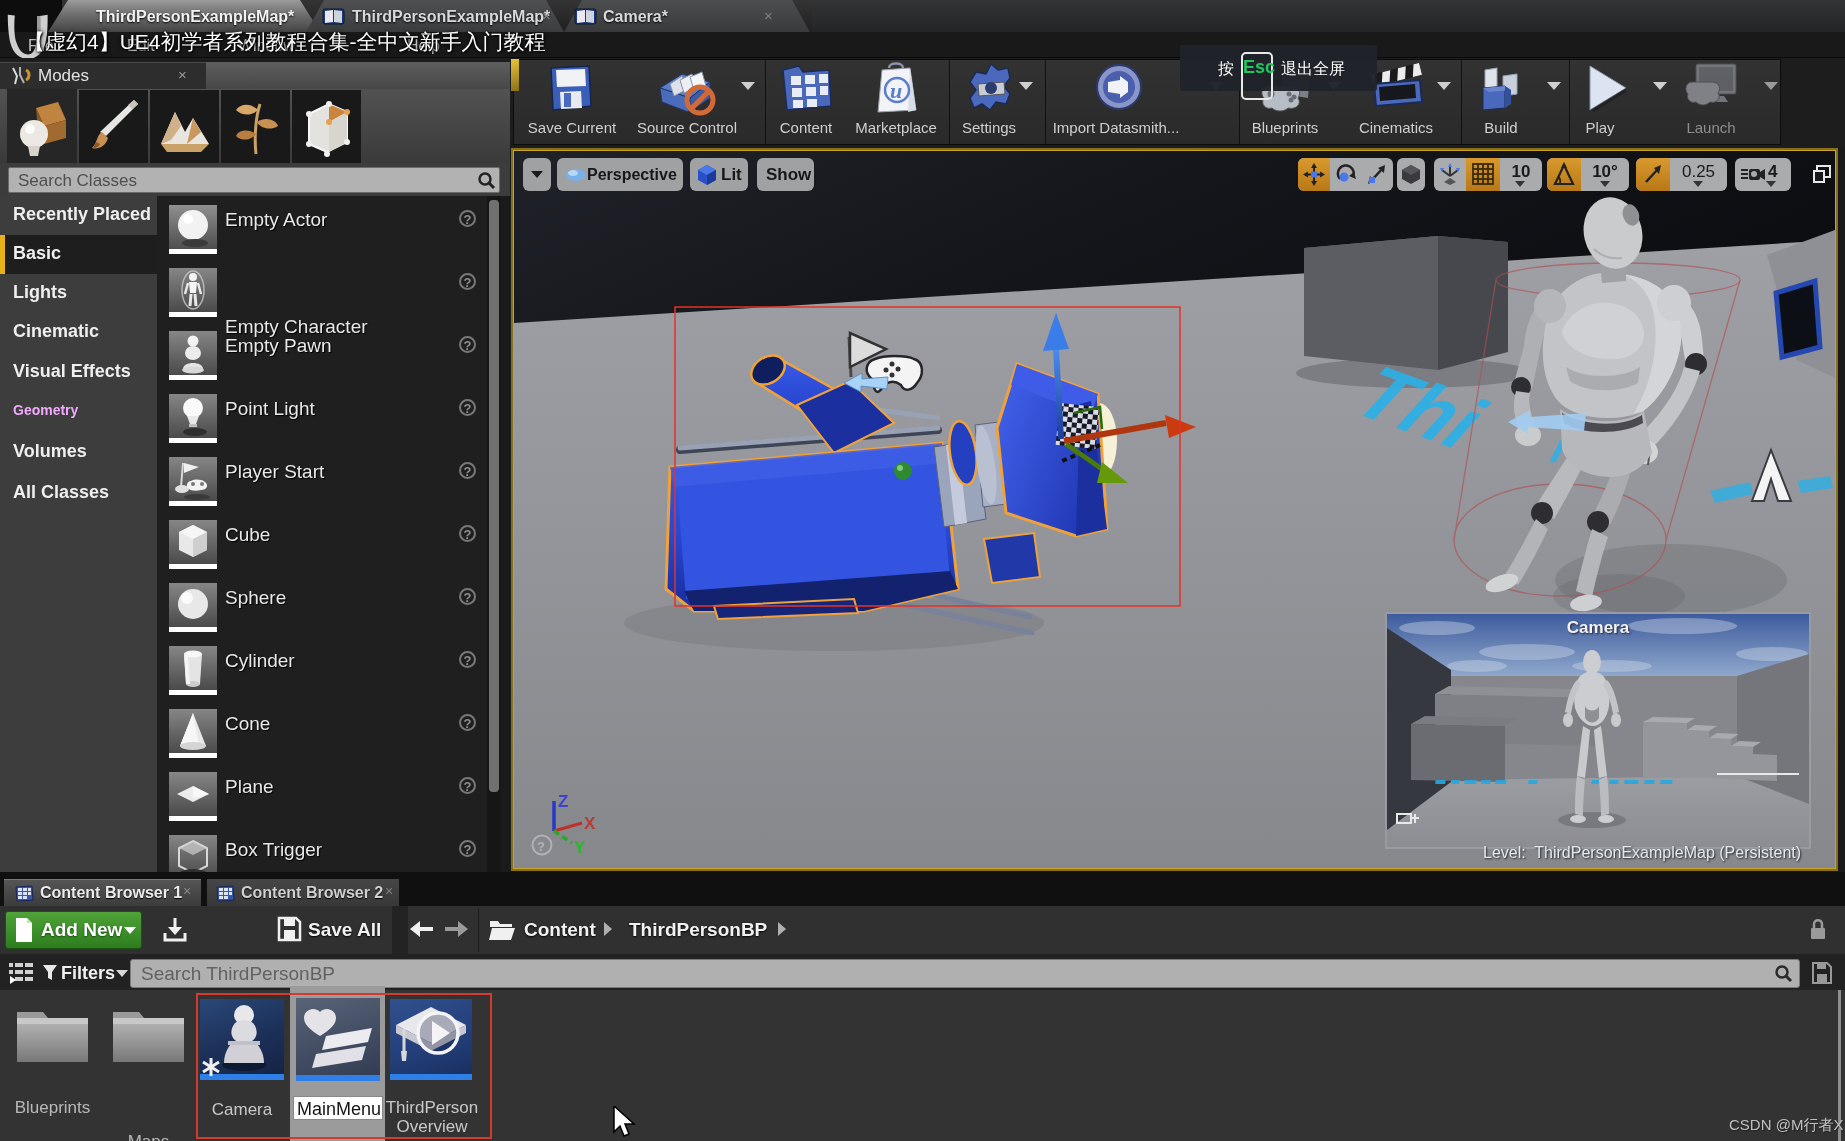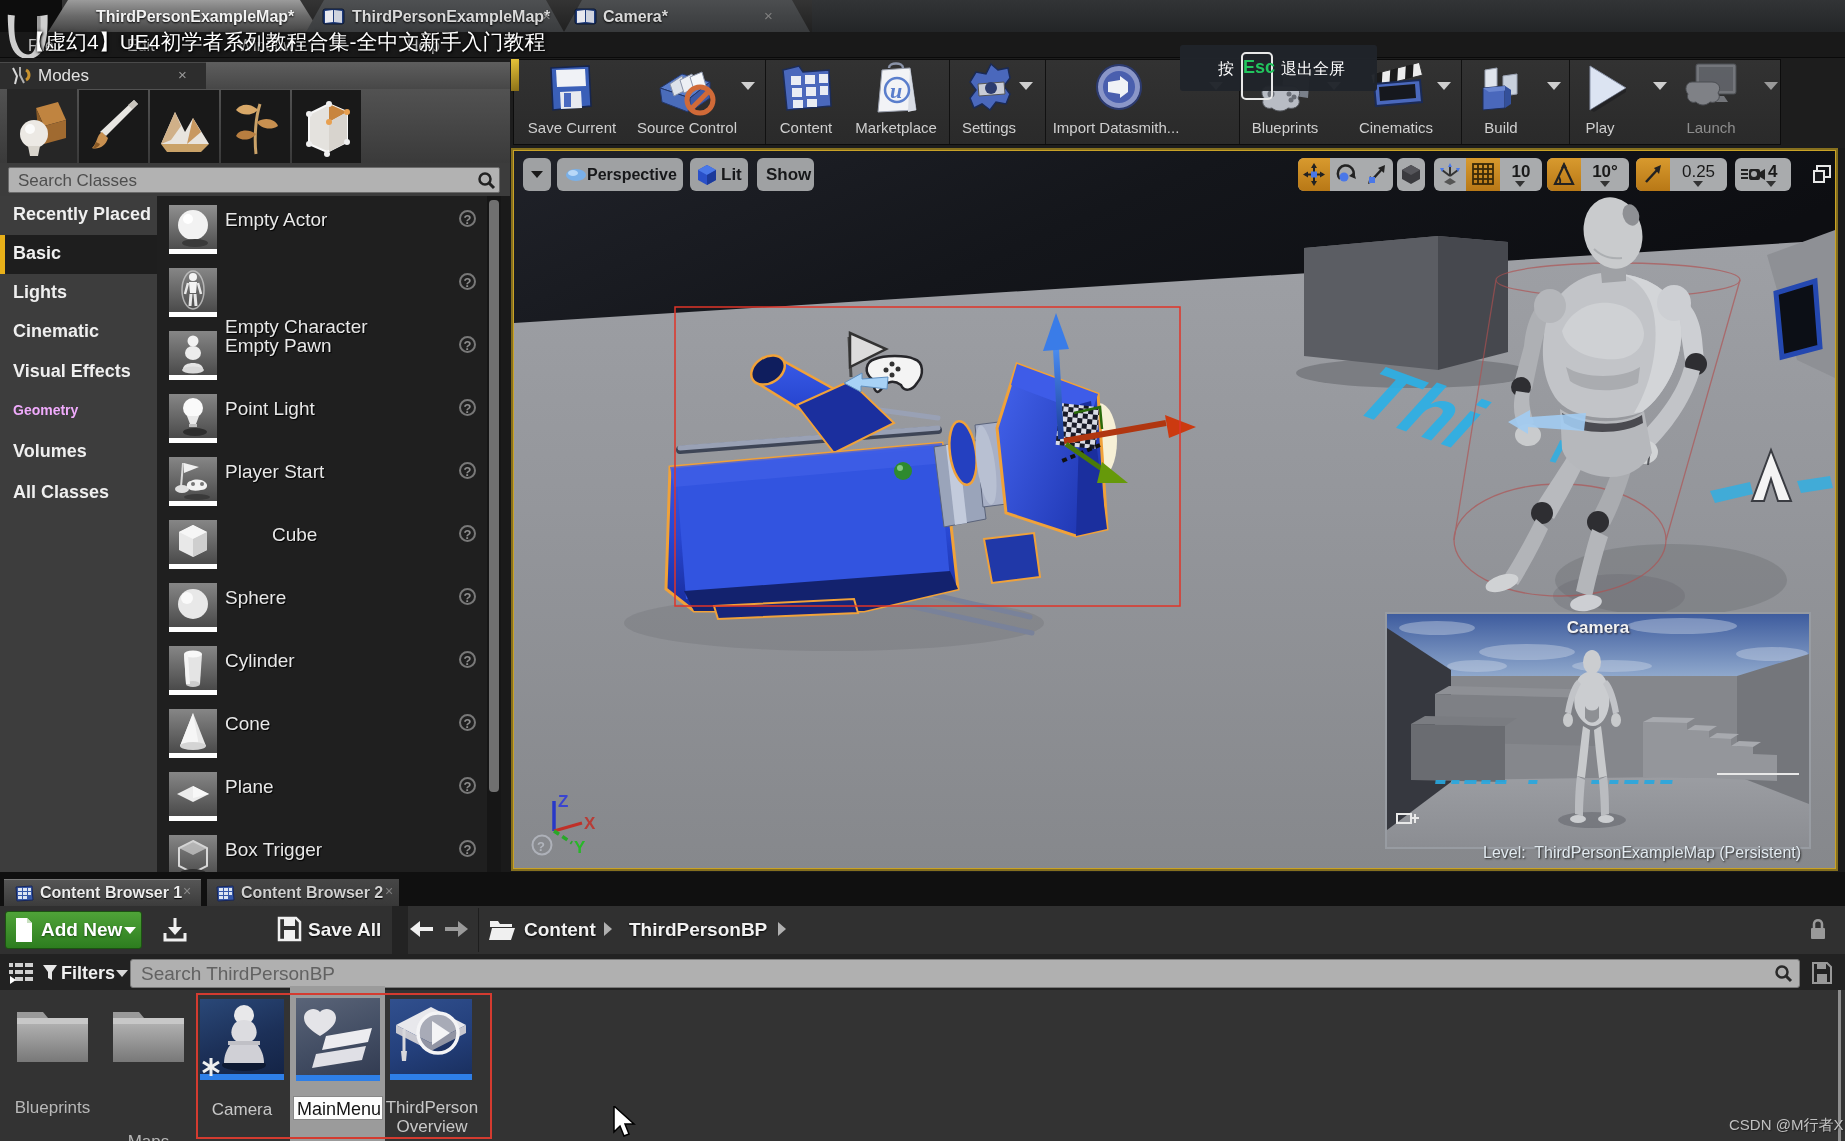--- a/index.html
+++ b/index.html
@@ -350,21 +350,21 @@
     <div class="abs" style="left:68px;top:265px;color:#e8e8e8;font-size:19px;text-shadow:1px 1px 1px #000;">Player Start</div>
     <div class="abs" style="left:302px;top:266px;width:17px;height:17px;border:2px solid #787878;border-radius:50%;color:#8e8e8e;font-size:13px;font-weight:bold;text-align:center;line-height:16px;">?</div>
 
     <div class="abs" style="left:12px;top:324px;width:48px;height:44px;background:linear-gradient(#868686,#4a4a4a);"></div>
     <div class="abs" style="left:12px;top:368px;width:48px;height:5px;background:#fff;"></div>
     <svg class="abs" style="left:12px;top:324px;" width="48" height="44" viewBox="0 0 48 44">
       <path d="M24,5 L38,12 L38,30 L24,37 L10,30 L10,12 Z" fill="#e8e8e8"></path>
       <path d="M24,5 L38,12 L24,19 L10,12 Z" fill="#f6f6f6"></path>
       <path d="M24,19 L38,12 L38,30 L24,37 Z" fill="#cecece"></path>
     </svg>
-    <div class="abs" style="left:68px;top:328px;color:#e8e8e8;font-size:19px;text-shadow:1px 1px 1px #000;margin-left:47px;">Cube</div>
+    <div class="abs" style="left:68px;top:328px;color:#e8e8e8;font-size:19px;text-shadow:1px 1px 1px #000;">Cube</div>
     <div class="abs" style="left:302px;top:329px;width:17px;height:17px;border:2px solid #787878;border-radius:50%;color:#8e8e8e;font-size:13px;font-weight:bold;text-align:center;line-height:16px;">?</div>
 
     <div class="abs" style="left:12px;top:387px;width:48px;height:44px;background:linear-gradient(#868686,#4a4a4a);"></div>
     <div class="abs" style="left:12px;top:431px;width:48px;height:5px;background:#fff;"></div>
     <svg class="abs" style="left:12px;top:387px;" width="48" height="44">
           <circle cx="24" cy="21" r="15" fill="#e8e8e8"></circle>
           <circle cx="18" cy="15" r="6" fill="#fafafa"></circle>
         </svg>
     <div class="abs" style="left:68px;top:391px;color:#e8e8e8;font-size:19px;text-shadow:1px 1px 1px #000;">Sphere</div>
     <div class="abs" style="left:302px;top:392px;width:17px;height:17px;border:2px solid #787878;border-radius:50%;color:#8e8e8e;font-size:13px;font-weight:bold;text-align:center;line-height:16px;">?</div>

